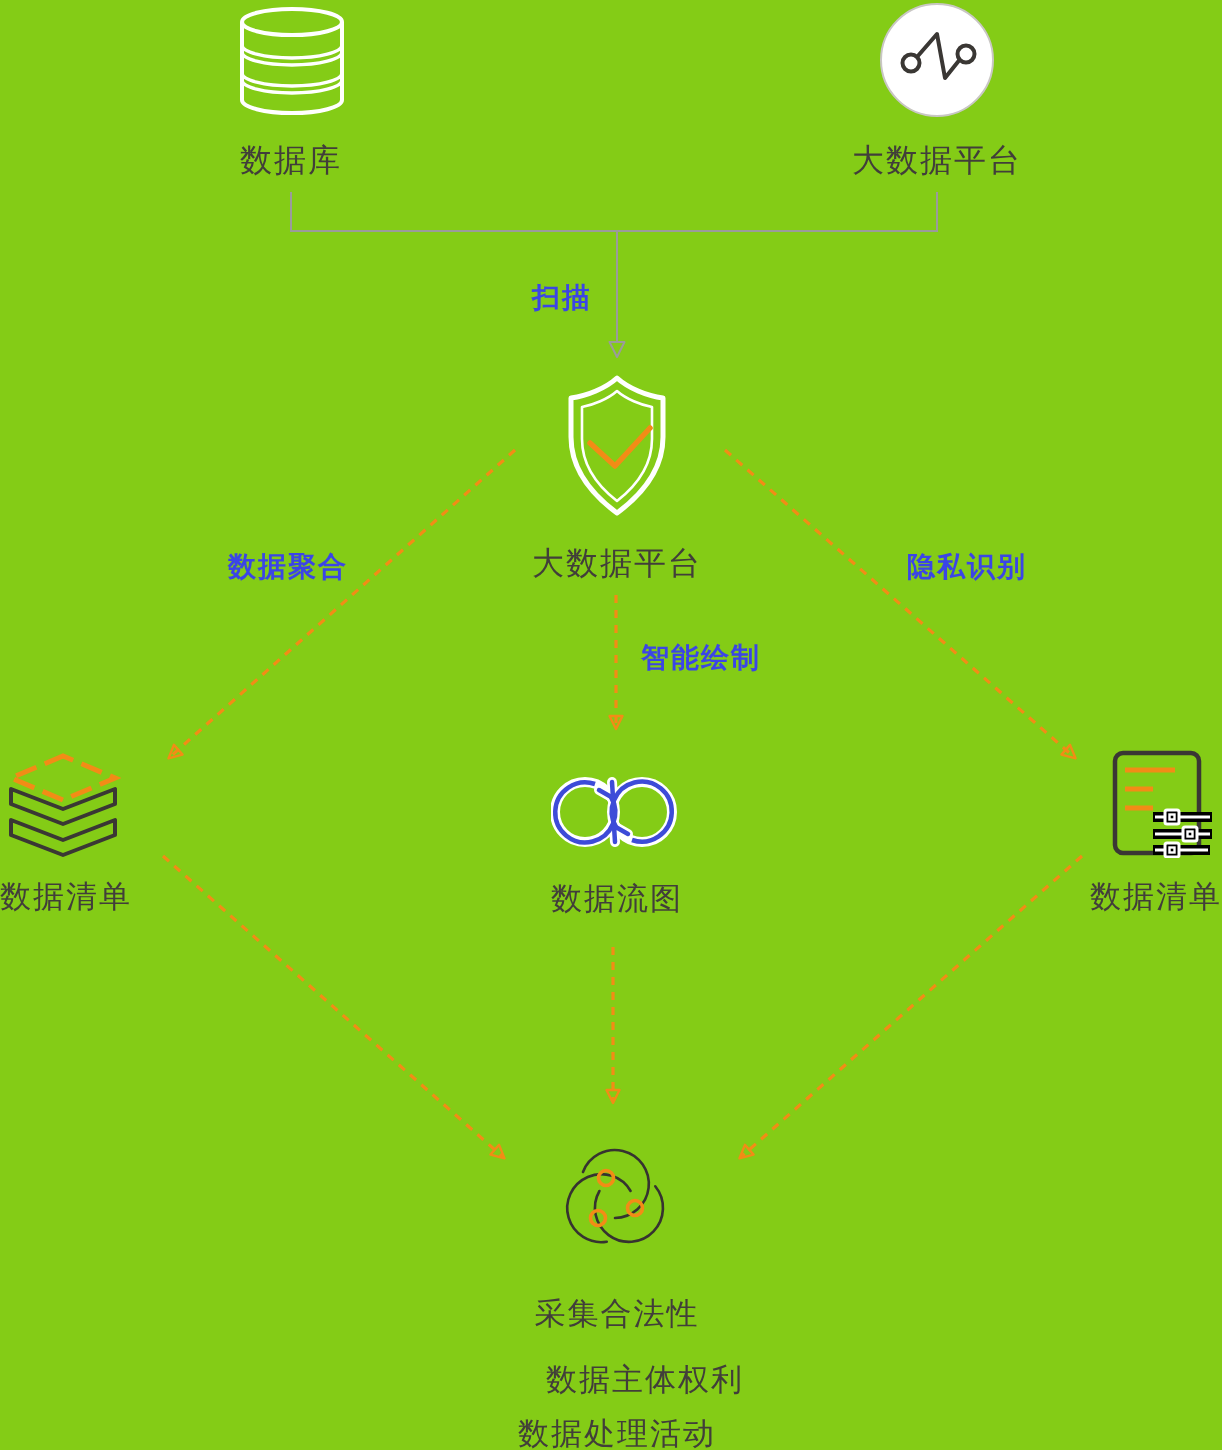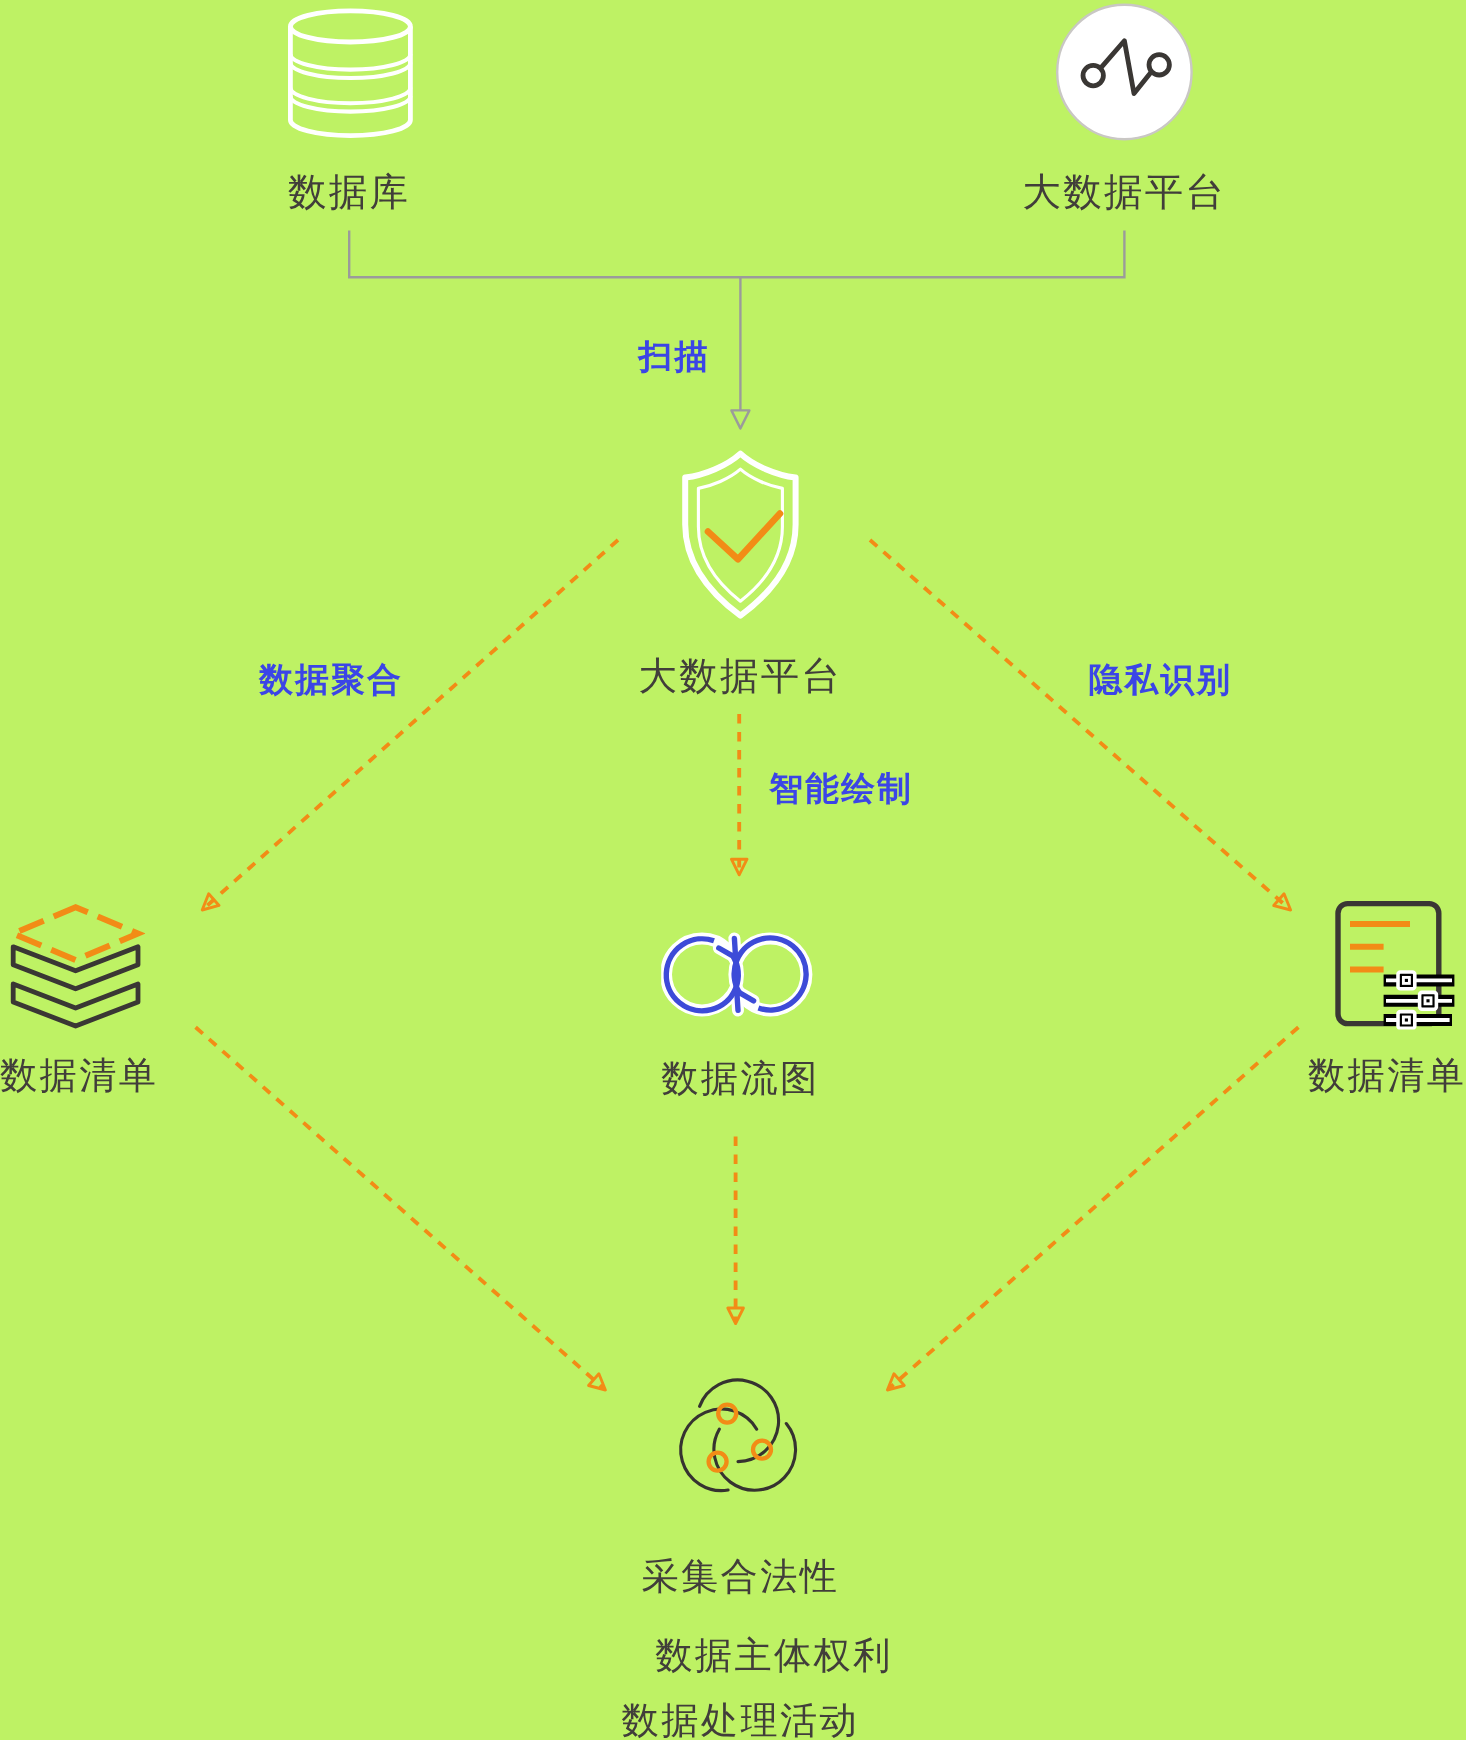--- a/index.html
+++ b/index.html
@@ -1,17 +1,17 @@
 <!DOCTYPE html>
 <html><head>
 <meta charset="utf-8">
 <style>
   html,body{margin:0;padding:0;background:#000;}
   .canvas{
-    position:relative;width:1222px;height:1450px;background:#bef264;overflow:hidden;
+    position:relative;width:1222px;height:1450px;background:#84cc16;overflow:hidden;
     font-family:"Liberation Sans","DejaVu Sans",sans-serif;
   }
   .layer{position:absolute;inset:0;}
   .icon{position:absolute;}
   .label{
     position:absolute;transform:translateX(-50%);
     white-space:nowrap;text-align:center;letter-spacing:2px;
   }
   .label-gray{color:#413E3A;font-size:31px;font-weight:500;}
   .label-gray-lg{color:#413E3A;font-size:32px;font-weight:500;}
@@ -69,21 +69,21 @@
 
   <div class="icon" style="left:555px;top:371px;width:124px;height:150px;">
     <svg width="124" height="150" viewBox="0 0 124 150">
       <path d="M62,7 C51,17 32,25 16,27 L16,66 C16,100 39,125 62,142 C85,125 108,100 108,66 L108,27 C92,25 73,17 62,7 Z" fill="none" stroke="#FFFFFF" stroke-width="5" stroke-linejoin="round"></path>
       <path d="M62,20 C53,28 38,34 27,36 L27,68 C27,96 44,116 62,130 C80,116 97,96 97,68 L97,36 C86,34 71,28 62,20 Z" fill="none" stroke="#FFFFFF" stroke-width="2.6" stroke-linejoin="round"></path>
       <polyline points="35,72 60,95 95,57" fill="none" stroke="#F28C16" stroke-width="5.5" stroke-linecap="round" stroke-linejoin="round"></polyline>
     </svg>
   </div>
   <div class="label label-gray-lg" style="left:617px;top:542px;">大数据平台</div>
 
-  <div class="label label-blue" style="left:276px;top:548px;text-align:right;">数据聚合</div>
+  <div class="label label-blue" style="left:288px;top:548px;text-align:right;">数据聚合</div>
   <div class="label label-blue" style="left:967px;top:548px;text-align:right;">隐私识别</div>
   <div class="label label-blue" style="left:701px;top:639px;">智能绘制</div>
 
   <div class="icon" style="left:5px;top:753px;width:116px;height:110px;">
     <svg width="116" height="110" viewBox="0 0 116 110">
       <path d="M58,3 L110,25 L58,47 L6,25 Z" fill="none" stroke="#F28C16" stroke-width="5" stroke-dasharray="22 9" stroke-dashoffset="11"></path>
       <path d="M6,36 L58,56 L110,36 L110,51 L58,71 L6,51 Z" fill="none" stroke="#3A3734" stroke-width="4" stroke-linejoin="round"></path>
       <path d="M6,67 L58,87 L110,67 L110,82 L58,102 L6,82 Z" fill="none" stroke="#3A3734" stroke-width="4" stroke-linejoin="round"></path>
     </svg>
   </div>

